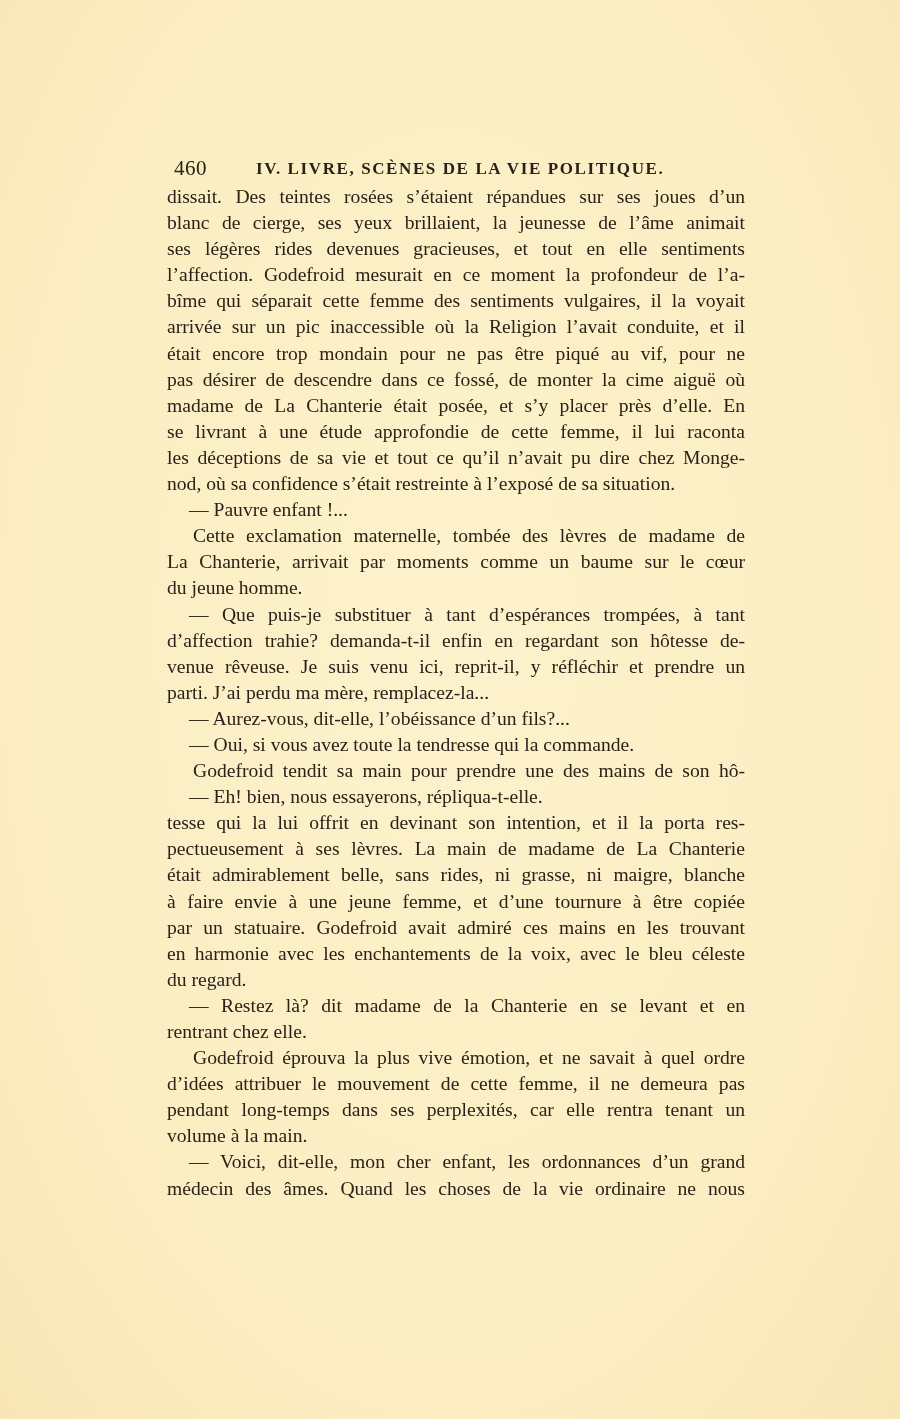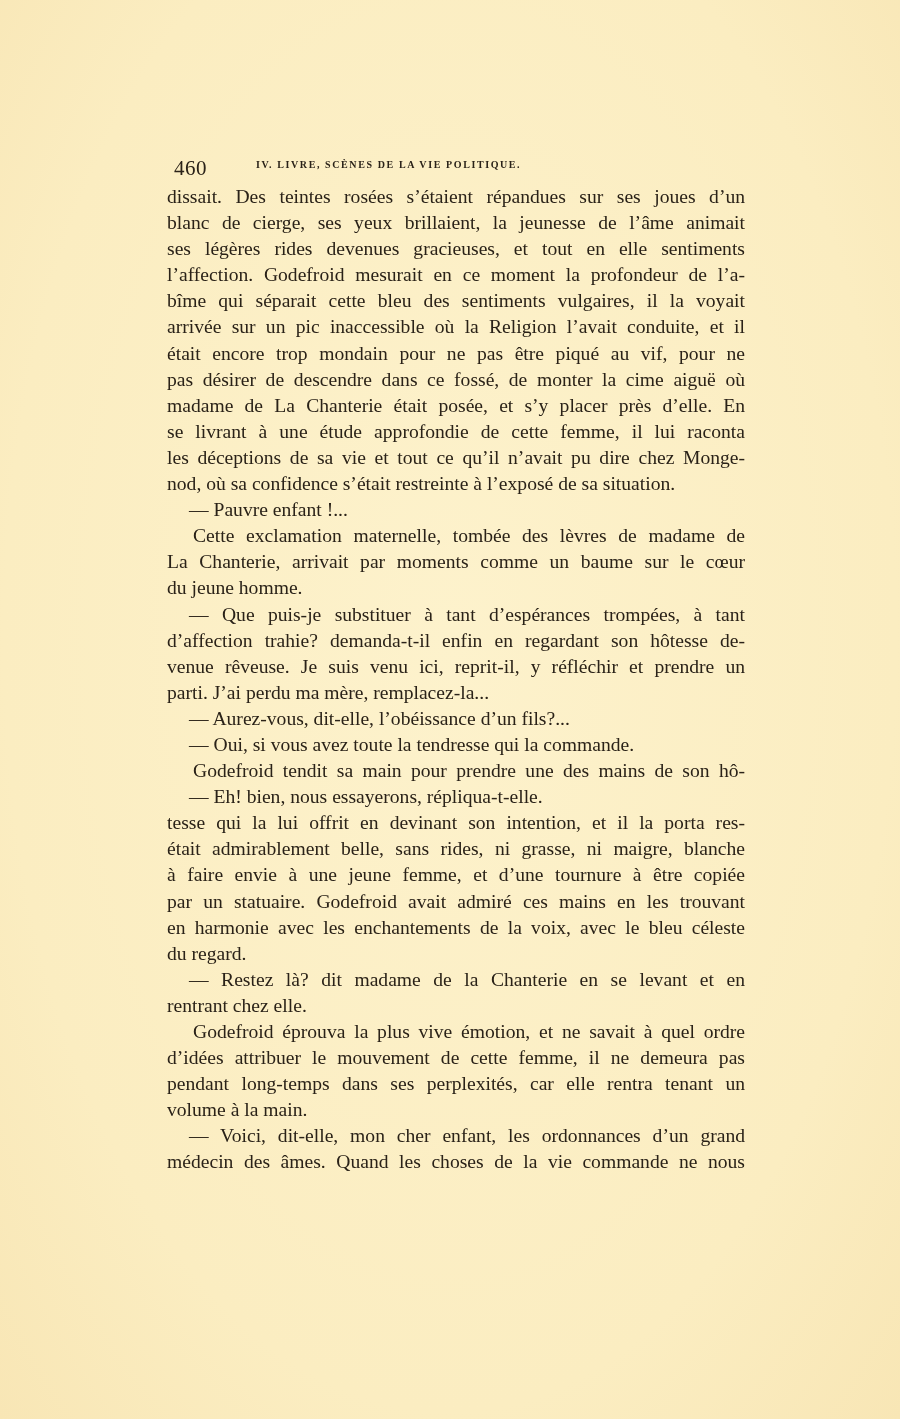--- a/index.html
+++ b/index.html
@@ -32,21 +32,21 @@
       position: absolute;
       left: 0;
       top: 0;
       font-size: 21px;
       letter-spacing: 0.5px;
     }
     .running-head {
       position: absolute;
       left: 82px;
       top: 3px;
-      font-size: 10px;
+      font-size: 17px;
       font-weight: bold;
       letter-spacing: 1.6px;
       font-variant: small-caps;
       white-space: nowrap;
     }
     .body-text {
       position: absolute;
       left: 167px;
       top: 184px;
       width: 578px;
@@ -78,48 +78,49 @@
 <div class="page">
   <div class="header">
     <span class="page-number">460</span>
     <span class="running-head">IV. LIVRE, SCÈNES DE LA VIE POLITIQUE.</span>
   </div>
   <div class="body-text" id="body-text">
       <span class="line">dissait. Des teintes rosées s’étaient répandues sur ses joues d’un</span>
       <span class="line">blanc de cierge, ses yeux brillaient, la jeunesse de l’âme animait</span>
       <span class="line">ses légères rides devenues gracieuses, et tout en elle sentiments</span>
       <span class="line">l’affection. Godefroid mesurait en ce moment la profondeur de l’a-</span>
-      <span class="line">bîme qui séparait cette bleu des sentiments vulgaires, il la voyait</span>
+      <span class="line">bîme qui séparait cette femme des sentiments vulgaires, il la voyait</span>
       <span class="line">arrivée sur un pic inaccessible où la Religion l’avait conduite, et il</span>
       <span class="line">était encore trop mondain pour ne pas être piqué au vif, pour ne</span>
       <span class="line">pas désirer de descendre dans ce fossé, de monter la cime aiguë où</span>
       <span class="line">madame de La Chanterie était posée, et s’y placer près d’elle. En</span>
       <span class="line">se livrant à une étude approfondie de cette femme, il lui raconta</span>
       <span class="line">les déceptions de sa vie et tout ce qu’il n’avait pu dire chez Monge-</span>
       <span class="line last">nod, où sa confidence s’était restreinte à l’exposé de sa situation.</span>
       <span class="line dash last">— Pauvre enfant !...</span>
       <span class="line indent">Cette exclamation maternelle, tombée des lèvres de madame de</span>
       <span class="line">La Chanterie, arrivait par moments comme un baume sur le cœur</span>
       <span class="line last">du jeune homme.</span>
       <span class="line dash">— Que puis-je substituer à tant d’espérances trompées, à tant</span>
       <span class="line">d’affection trahie? demanda-t-il enfin en regardant son hôtesse de-</span>
       <span class="line">venue rêveuse. Je suis venu ici, reprit-il, y réfléchir et prendre un</span>
       <span class="line last">parti. J’ai perdu ma mère, remplacez-la...</span>
       <span class="line dash last">— Aurez-vous, dit-elle, l’obéissance d’un fils?...</span>
       <span class="line dash last">— Oui, si vous avez toute la tendresse qui la commande.</span>
       <span class="line indent">Godefroid tendit sa main pour prendre une des mains de son hô-</span>
       <span class="line dash last">— Eh! bien, nous essayerons, répliqua-t-elle.</span>
       <span class="line">tesse qui la lui offrit en devinant son intention, et il la porta res-</span>
+      <span class="line">pectueusement à ses lèvres. La main de madame de La Chanterie</span>
       <span class="line">était admirablement belle, sans rides, ni grasse, ni maigre, blanche</span>
       <span class="line">à faire envie à une jeune femme, et d’une tournure à être copiée</span>
       <span class="line">par un statuaire. Godefroid avait admiré ces mains en les trouvant</span>
       <span class="line">en harmonie avec les enchantements de la voix, avec le bleu céleste</span>
       <span class="line last">du regard.</span>
       <span class="line dash">— Restez là? dit madame de la Chanterie en se levant et en</span>
       <span class="line last">rentrant chez elle.</span>
       <span class="line indent">Godefroid éprouva la plus vive émotion, et ne savait à quel ordre</span>
       <span class="line">d’idées attribuer le mouvement de cette femme, il ne demeura pas</span>
       <span class="line">pendant long-temps dans ses perplexités, car elle rentra tenant un</span>
       <span class="line last">volume à la main.</span>
       <span class="line dash">— Voici, dit-elle, mon cher enfant, les ordonnances d’un grand</span>
-      <span class="line">médecin des âmes. Quand les choses de la vie commande ne nous</span>
+      <span class="line">médecin des âmes. Quand les choses de la vie ordinaire ne nous</span>
     </div>
 </div>
 
 </body></html>

